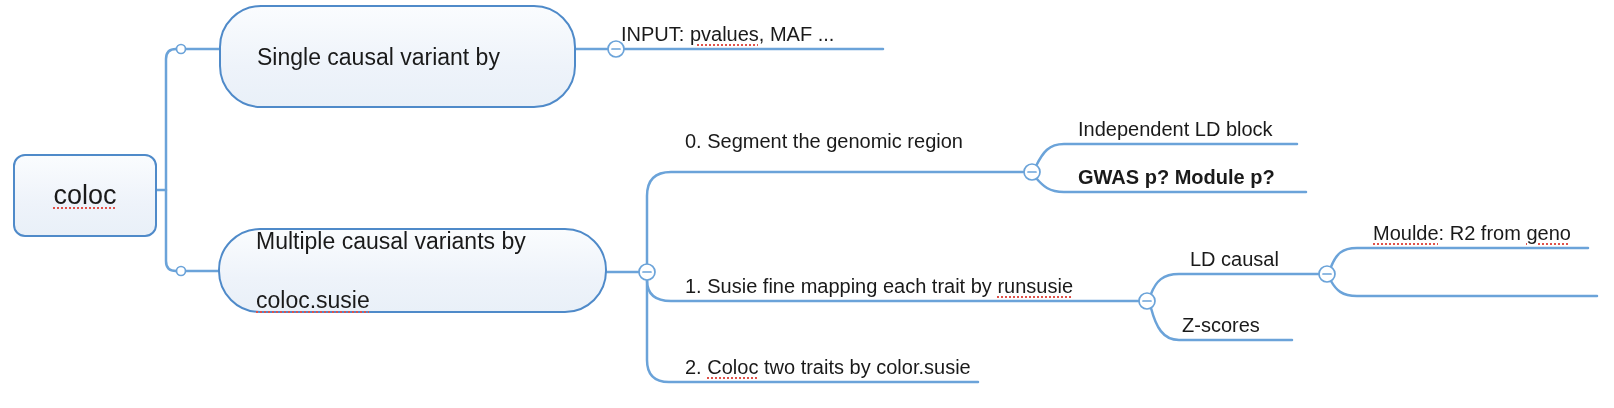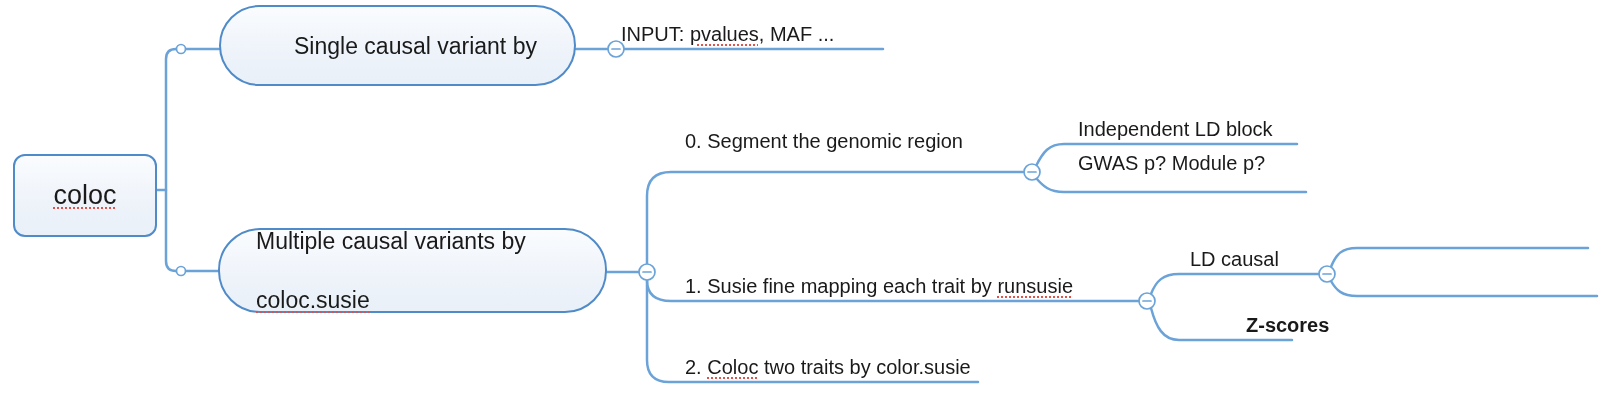--- a/index.html
+++ b/index.html
@@ -9,21 +9,21 @@
   svg.wires{position:absolute;left:0;top:0;}
   .wire{fill:none;stroke:#6ba3d9;stroke-width:2.5;stroke-linecap:round;}
   .dot{fill:#ffffff;stroke:#6ba3d9;stroke-width:1.7;}
   .minus{stroke:#6ba3d9;stroke-width:1.7;stroke-linecap:round;}
   .node{position:absolute;box-sizing:border-box;
         background:linear-gradient(180deg,#fafcfe 0%,#eef3fa 60%,#e9f0f8 100%);
         border:2.5px solid #4f8ac9;display:flex;flex-direction:column;justify-content:center;}
   .root{left:13px;top:154px;width:144px;height:83px;border-radius:12px;
         align-items:center;font-size:27px;}
   .pill{border-radius:42px;font-size:23px;line-height:30px;padding-left:36px;}
-  .pill1{left:219px;top:5px;width:357px;height:81px;text-align:center;}
+  .pill1{left:219px;top:5px;width:357px;height:103px;}
   .pill2{left:218px;top:228px;width:389px;height:85px;gap:29px;}
   .leaf{position:absolute;font-size:20px;line-height:24px;white-space:nowrap;}
   .sq{text-decoration-line:underline;text-decoration-style:dotted;
       text-decoration-color:#e0524a;text-decoration-thickness:2px;
       text-underline-offset:3px;}
 </style>
 </head>
 <body>
 
 <div class="canvas">
@@ -88,25 +88,26 @@
     <div>Multiple causal variants by</div>
     <div><span class="sq">coloc.susie</span></div>
   </div>
 
   <div class="leaf" style="left:621px;top:22px;"><span>INPUT: </span><span class="sq">pvalues</span><span>, MAF ...</span></div>
 
   <div class="leaf" style="left:685px;top:129px;"><span>0. Segment the genomic region</span></div>
 
   <div class="leaf" style="left:1078px;top:117px;"><span>Independent LD block</span></div>
 
-  <div class="leaf" style="left:1078px;top:151px;"><span>GWAS p? Module p?</span></div>
+  <div class="leaf" style="left:1078px;top:165px;font-weight:bold;"><span>GWAS p? Module p?</span></div>
 
   <div class="leaf" style="left:685px;top:274px;"><span>1. Susie fine mapping each trait by </span><span class="sq">runsusie</span></div>
 
   <div class="leaf" style="left:1190px;top:247px;"><span>LD causal</span></div>
 
-  <div class="leaf" style="left:1246px;top:313px;font-weight:bold;"><span>Z-scores</span></div>
+  <div class="leaf" style="left:1182px;top:313px;"><span>Z-scores</span></div>
 
+  <div class="leaf" style="left:1373px;top:221px;"><span class="sq">Moulde</span><span>: R2 from </span><span class="sq">geno</span></div>
 
 
   <div class="leaf" style="left:685px;top:355px;"><span>2. </span><span class="sq">Coloc</span><span> two traits by color.susie</span></div>
 
 </div>
 
 </body></html>

